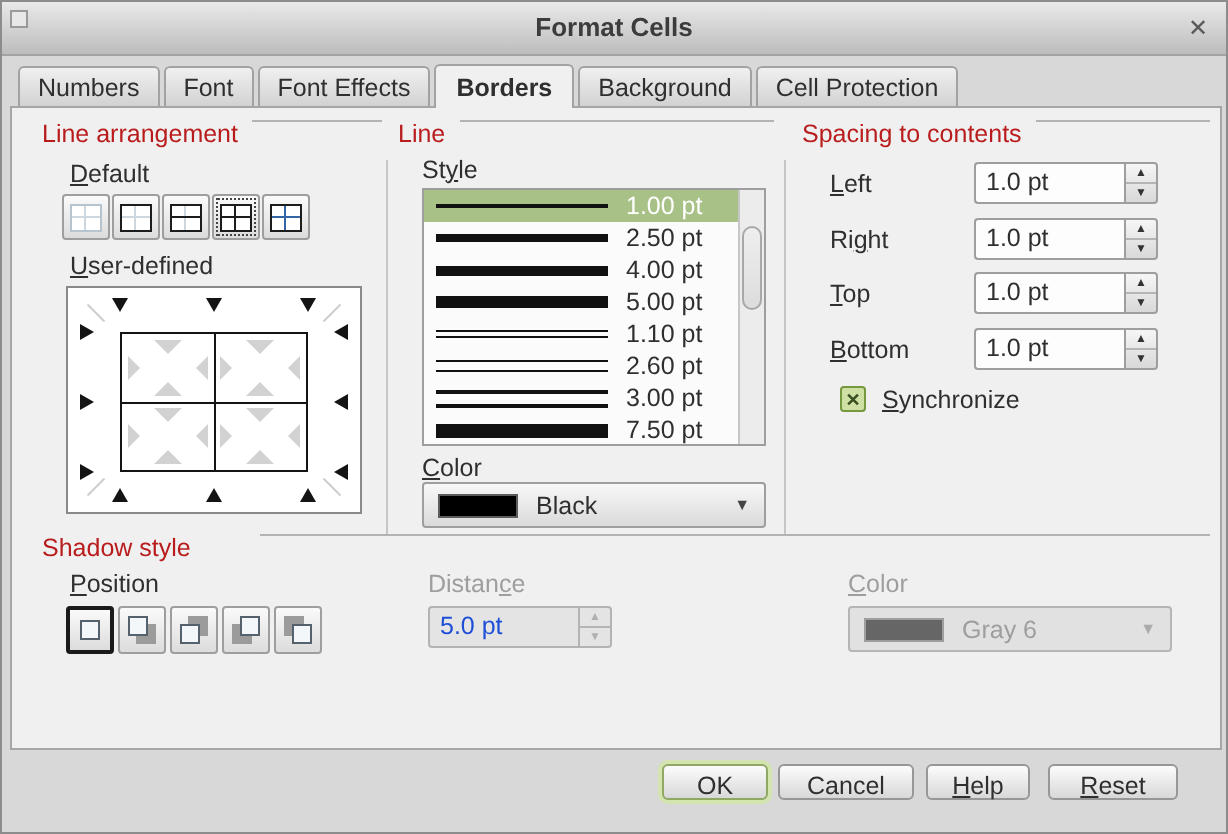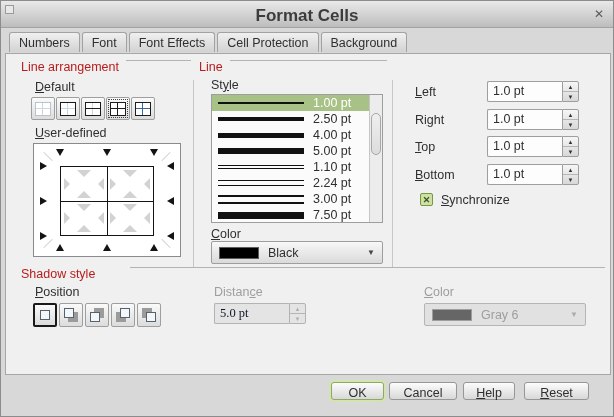--- a/index.html
+++ b/index.html
@@ -3,21 +3,21 @@
 <meta charset="utf-8">
 <style>
   html,body{margin:0;padding:0;background:#555;}
   *{box-sizing:border-box;}
   body{font-family:"Liberation Sans",sans-serif;color:#2f2f2f;-webkit-font-smoothing:antialiased;}
   .dialog{position:relative;width:614px;height:417px;background:#d8d8d8;border:1px solid #8c8c8c;overflow:hidden;font-size:12.5px;}
   u{text-decoration:underline;text-decoration-thickness:1px;}
 
   
   .titlebar{position:absolute;left:0;top:0;right:0;height:27px;background:linear-gradient(#e9e9e9,#bdbdbd);border-bottom:1px solid #a3a3a3;}
-  .title{position:absolute;left:0;right:0;top:5px;text-align:center;font-weight:bold;font-size:17px;color:#3c3c3c;}
+  .title{position:absolute;left:0;right:0;top:5px;text-align:center;font-weight:bold;font-size:13px;color:#3c3c3c;}
   .close{position:absolute;right:9px;top:6px;font-size:12px;color:#5a5a5a;cursor:pointer;line-height:14px;}
   .win-icon{position:absolute;left:4px;top:4px;width:9px;height:9px;border:1px solid #9a9a9a;background:#e8e8e8;}
 
   
   .tabbar{position:absolute;left:8px;top:31px;display:flex;gap:2px;align-items:flex-end;z-index:3;}
   .tab{height:20px;padding:0 9px;line-height:20px;background:linear-gradient(#f0f0f0,#d2d2d2);border:1px solid #a2a2a2;border-bottom:none;border-radius:3px 3px 0 0;white-space:nowrap;cursor:pointer;}
   .tab.active{height:22px;line-height:22px;font-weight:bold;background:#f0f0f0;margin-bottom:-1px;padding:0 10px;}
 
   .page{position:absolute;left:4px;top:52px;width:606px;height:322px;background:#f0f0f0;border:1px solid #a6a6a6;z-index:1;}
   .content{position:absolute;left:0;top:0;right:0;bottom:0;z-index:2;}
@@ -84,21 +84,21 @@
   .dd.disabled{background:#e1e1e1;border-color:#b5b5b5;color:#9e9e9e;cursor:default;}
   .dd.disabled .swatch{border-color:#9e9e9e;}
   .dd.disabled .ddarrow{color:#ababab;}
 
   
   .spin{position:absolute;height:21px;display:flex;}
   .spin .field{width:75px;background:#fdfdfd;border:1px solid #9e9e9e;border-right:none;border-radius:2px 0 0 2px;padding:0 5px;line-height:19px;}
   .spin .btns{width:17px;display:flex;flex-direction:column;border:1px solid #9e9e9e;border-radius:0 2px 2px 0;background:linear-gradient(#f6f6f6,#d8d8d8);}
   .spin .btns div{flex:1;display:flex;align-items:center;justify-content:center;font-size:6px;color:#333;cursor:pointer;}
   .spin .btns div:first-child{border-bottom:1px solid #b5b5b5;}
-  .spin.disabled .field{background:#e4e4e4;border-color:#b3b3b3;color:#0f172a;font-family:Liberation Serif, serif;}
+  .spin.disabled .field{background:#e4e4e4;border-color:#b3b3b3;color:#1d4ed8;}
   .spin.disabled .btns{background:#e4e4e4;border-color:#b3b3b3;}
   .spin.disabled .btns div{color:#b0b0b0;cursor:default;}
 
   
   .chk{position:absolute;width:13px;height:13px;background:#cfe0a5;border:1px solid #76983f;border-radius:2px;display:flex;align-items:center;justify-content:center;font-size:9px;font-weight:bold;color:#3a4f21;cursor:pointer;}
 
   
   .sbtn{width:24px;height:24px;background:linear-gradient(#fafafa,#dcdcdc);border:1px solid #9e9e9e;border-radius:2px;display:flex;align-items:center;justify-content:center;cursor:pointer;}
   .sbtn.selected{border:2px solid #1a1a1a;}
   .si{width:16px;height:16px;position:relative;}
@@ -120,32 +120,37 @@
     <div class="title">Format Cells</div>
     <div class="close">✕</div>
   </div>
 
   <div class="page"></div>
 
   <div class="tabbar">
     <div class="tab">Numbers</div>
     <div class="tab">Font</div>
     <div class="tab">Font Effects</div>
+    <div class="tab active">Borders</div>
+    <div class="tab">Background</div>
     <div class="tab">Cell Protection</div>
-    <div class="tab">Background</div>
   </div>
 
   <div class="content">
 
     <div class="ghdr" style="left:20px;top:59px;width:170px;">
       <span>Line arrangement</span>
         <i class="hl"></i>
     </div>
     <div class="ghdr" style="left:198px;top:59px;width:188px;">
       <span>Line</span>
+        <i class="hl"></i>
+    </div>
+    <div class="ghdr" style="left:400px;top:59px;width:204px;">
+      <span>Spacing to contents</span>
         <i class="hl"></i>
     </div>
     <div class="vsep" style="left:192px;top:79px;height:188px;"></div>
     <div class="vsep" style="left:391px;top:79px;height:188px;"></div>
 
     <div class="lbl" style="left:34px;top:79px;"><u>D</u>efault</div>
     <div class="preset-row" style="left:30px;top:96px;">
       <div class="pbtn">
           <div class="pi p1"></div>
         </div>
@@ -227,21 +232,21 @@
       <div class="lrow">
         <div class="lp" data-line="s6"></div>
         <span>5.00 pt</span>
       </div>
       <div class="lrow">
         <div class="lp" data-line="d1"></div>
         <span>1.10 pt</span>
       </div>
       <div class="lrow">
         <div class="lp" data-line="d2"></div>
-        <span>2.24 pt</span>
+        <span>2.60 pt</span>
       </div>
       <div class="lrow">
         <div class="lp" data-line="d3"></div>
         <span>3.00 pt</span>
       </div>
       <div class="lrow">
         <div class="lp" data-line="s7"></div>
         <span>7.50 pt</span>
       </div>
       <div class="sb">

